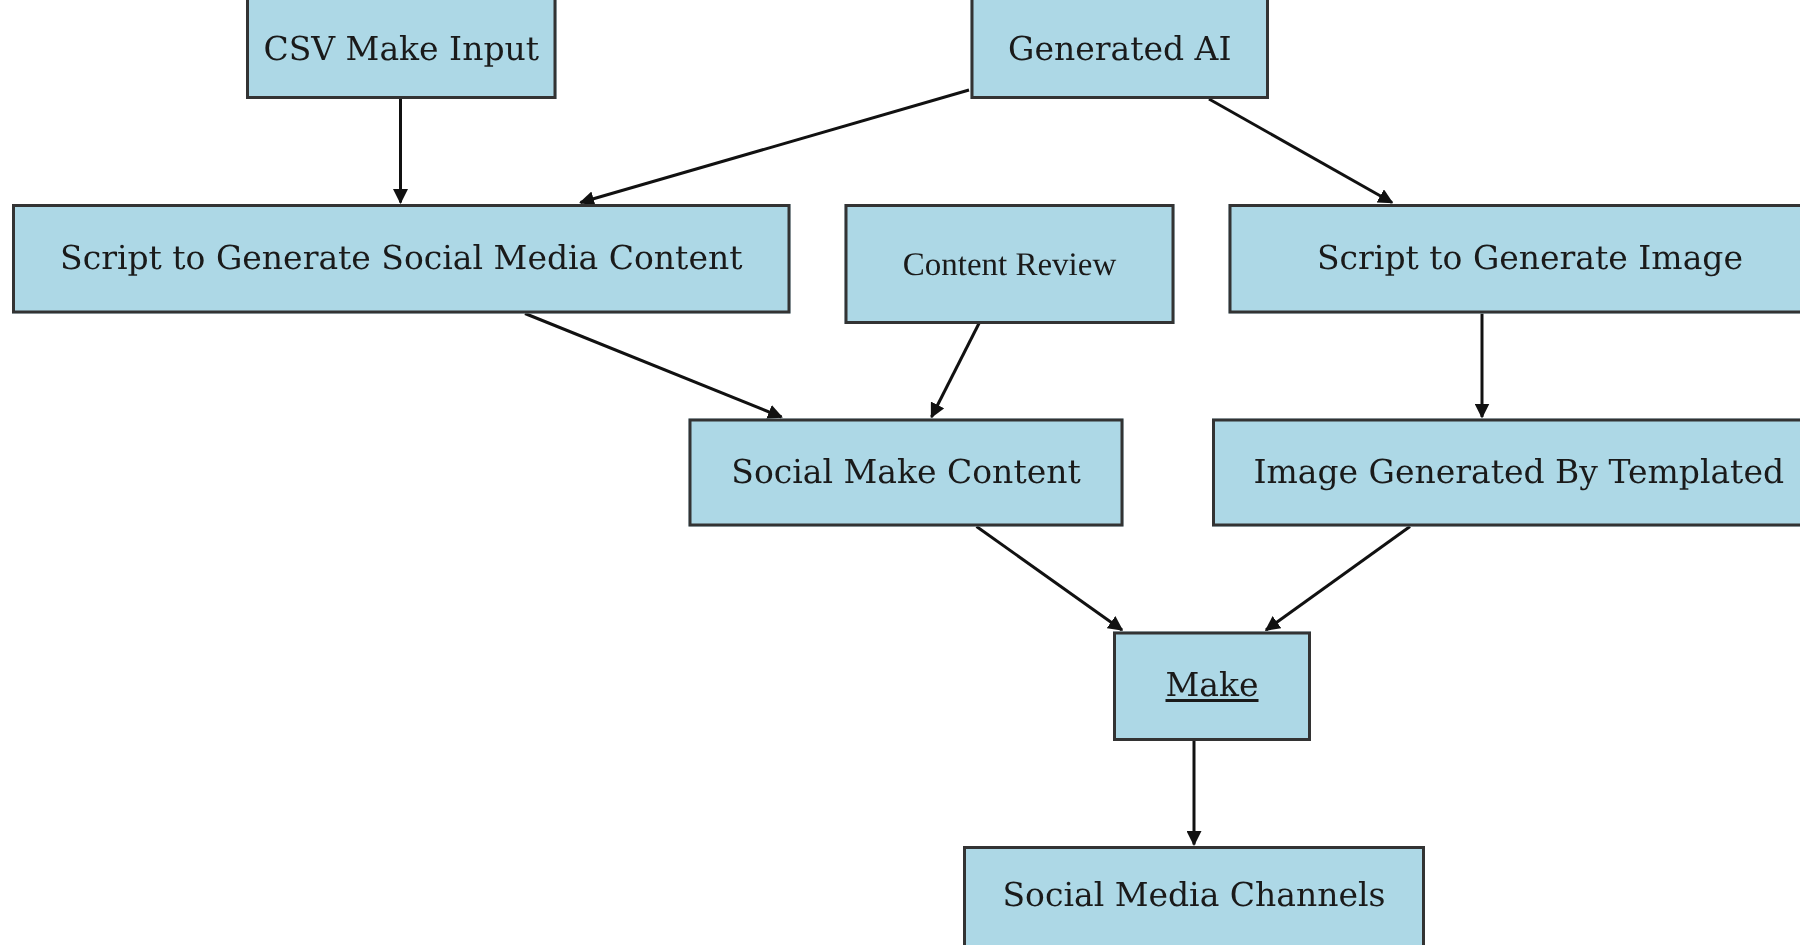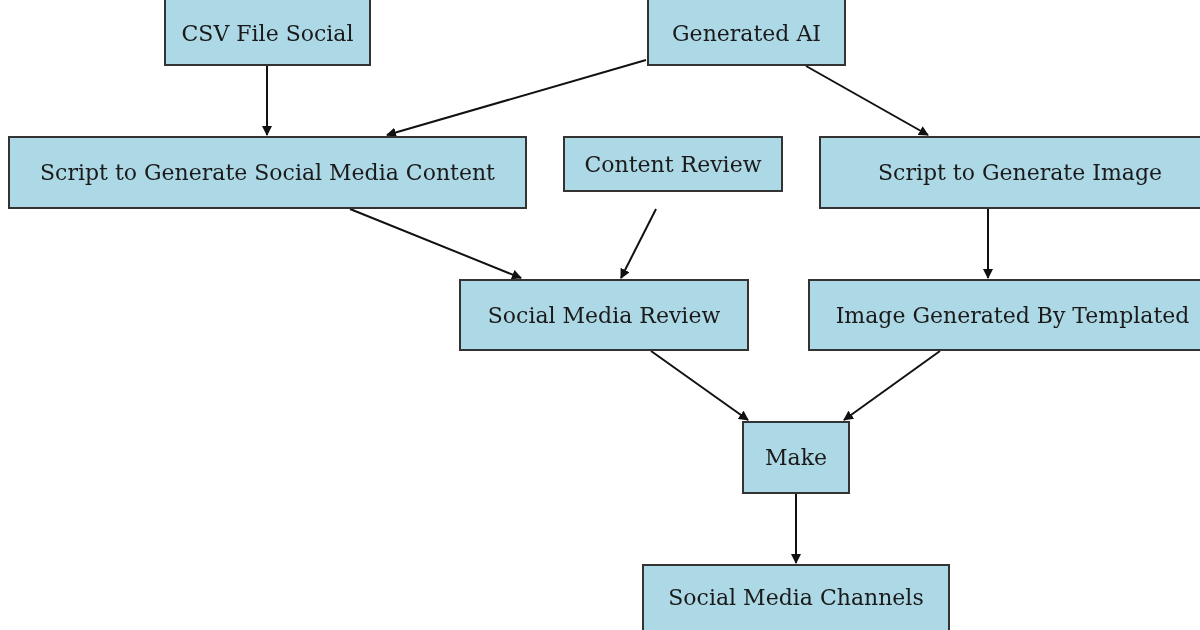--- a/index.html
+++ b/index.html
@@ -8,25 +8,25 @@
   #canvas { position: absolute; left: 0; top: 0; width: 1200px; height: 630px; }
   .node {
     position: absolute; box-sizing: border-box;
     background: #add8e6; border: 2px solid #333333;
     display: flex; align-items: center; justify-content: center;
     font-size: 22px; color: #1a1a1a; white-space: nowrap;
   }
   #n-csv { left: 164px; top: -10px; width: 207px; height: 76px; }
   #n-genai { left: 647px; top: -10px; width: 199px; height: 76px; }
   #n-script-social { left: 8px; top: 136px; width: 519px; height: 73px; }
-  #n-review { left: 563px; top: 136px; width: 220px; height: 56px; }
+  #n-review { left: 563px; top: 136px; width: 220px; height: 80px; font-family: Liberation Serif, serif; }
   #n-script-image { left: 819px; top: 136px; width: 402px; height: 73px; }
   #n-social-content { left: 459px; top: 279px; width: 290px; height: 72px; }
   #n-image-templated { left: 784px; top: 279px; width: 409px; height: 72px; margin-left: 24px; }
-  #n-make { left: 742px; top: 421px; width: 108px; height: 73px; }
+  #n-make { left: 742px; top: 421px; width: 132px; height: 73px; text-decoration: underline; }
   #n-channels { left: 642px; top: 564px; width: 308px; height: 80px; }
   #n-csv .lbl, #n-genai .lbl { position: relative; top: 5px; }
   #n-channels .lbl { position: relative; top: -7px; text-align: right; }
 </style>
 </head>
 <body>
 
 <svg id="canvas" xmlns="http://www.w3.org/2000/svg" width="1200" height="630">
   <defs>
     <marker id="arrow" viewBox="0 0 10 10" refX="9" refY="5" markerWidth="10" markerHeight="10" markerUnits="userSpaceOnUse" orient="auto">
@@ -40,36 +40,36 @@
       <line x1="350" y1="209" x2="521" y2="278" stroke="#111111" stroke-width="2" marker-end="url(#arrow)"></line>
       <line x1="656" y1="209" x2="621" y2="278" stroke="#111111" stroke-width="2" marker-end="url(#arrow)"></line>
       <line x1="988" y1="209" x2="988" y2="278" stroke="#111111" stroke-width="2" marker-end="url(#arrow)"></line>
       <line x1="651" y1="351" x2="748" y2="420" stroke="#111111" stroke-width="2" marker-end="url(#arrow)"></line>
       <line x1="940" y1="351" x2="844" y2="420" stroke="#111111" stroke-width="2" marker-end="url(#arrow)"></line>
       <line x1="796" y1="494" x2="796" y2="563" stroke="#111111" stroke-width="2" marker-end="url(#arrow)"></line>
     </g>
 </svg>
 
 <div class="node" id="n-csv">
-  <span class="lbl">CSV File Social</span>
+  <span class="lbl">CSV Make Input</span>
 </div>
 <div class="node" id="n-genai">
   <span class="lbl">Generated AI</span>
 </div>
 <div class="node" id="n-script-social">
   <span class="lbl">Script to Generate Social Media Content</span>
 </div>
 <div class="node" id="n-review">
   <span class="lbl">Content Review</span>
 </div>
 <div class="node" id="n-script-image">
   <span class="lbl">Script to Generate Image</span>
 </div>
 <div class="node" id="n-social-content">
-  <span class="lbl">Social Media Review</span>
+  <span class="lbl">Social Make Content</span>
 </div>
 <div class="node" id="n-image-templated">
   <span class="lbl">Image Generated By Templated</span>
 </div>
 <div class="node" id="n-make">
   <span class="lbl">Make</span>
 </div>
 <div class="node" id="n-channels">
   <span class="lbl">Social Media Channels</span>
 </div>

